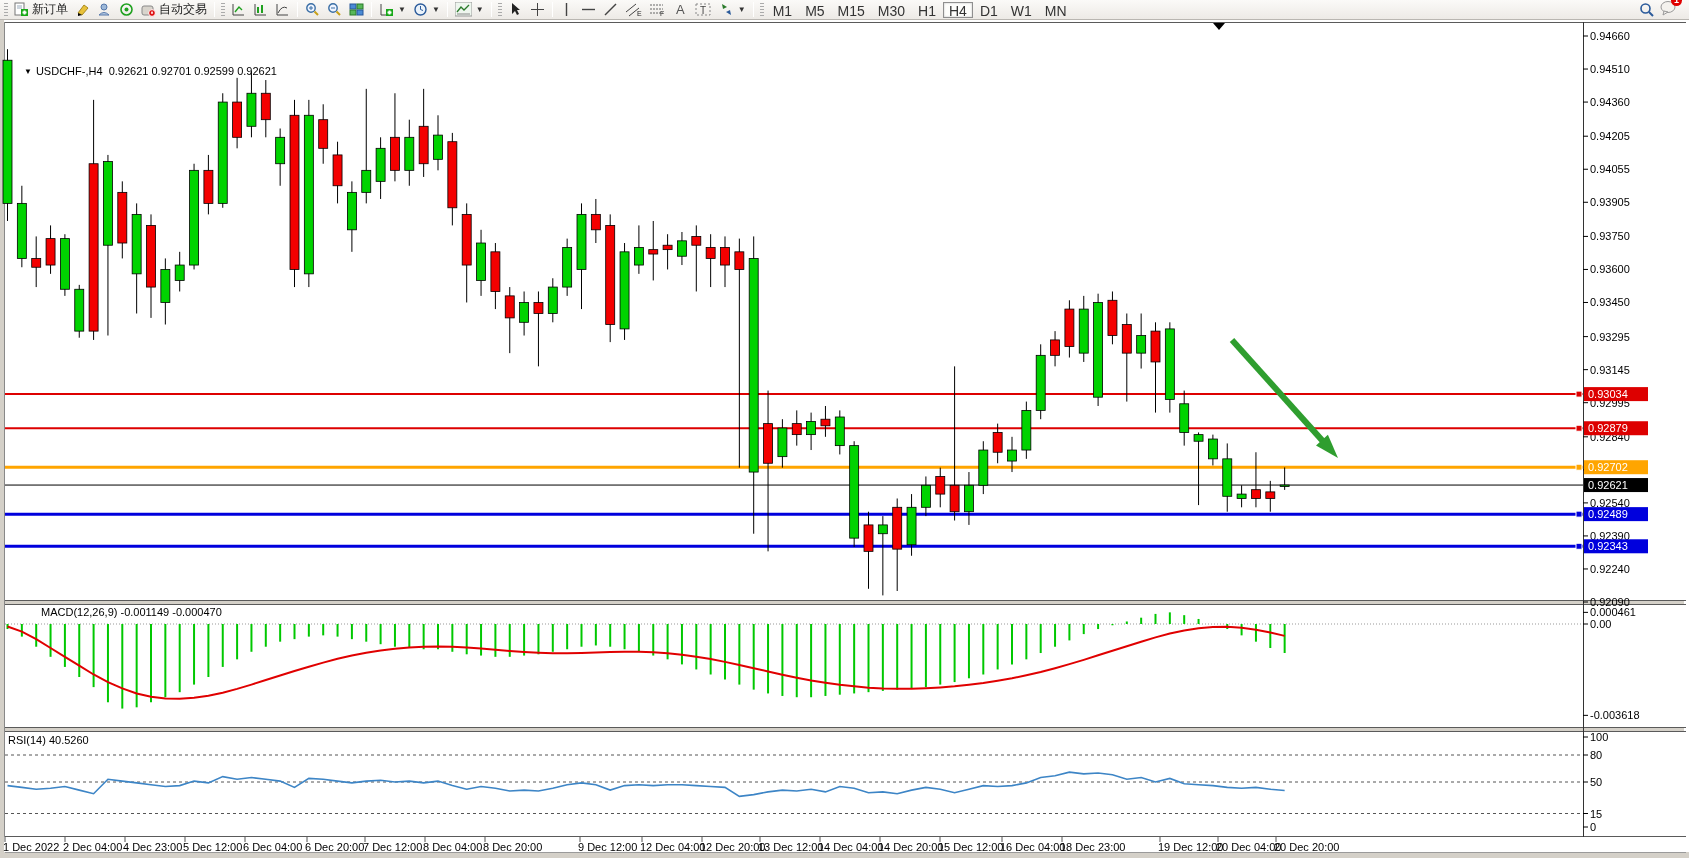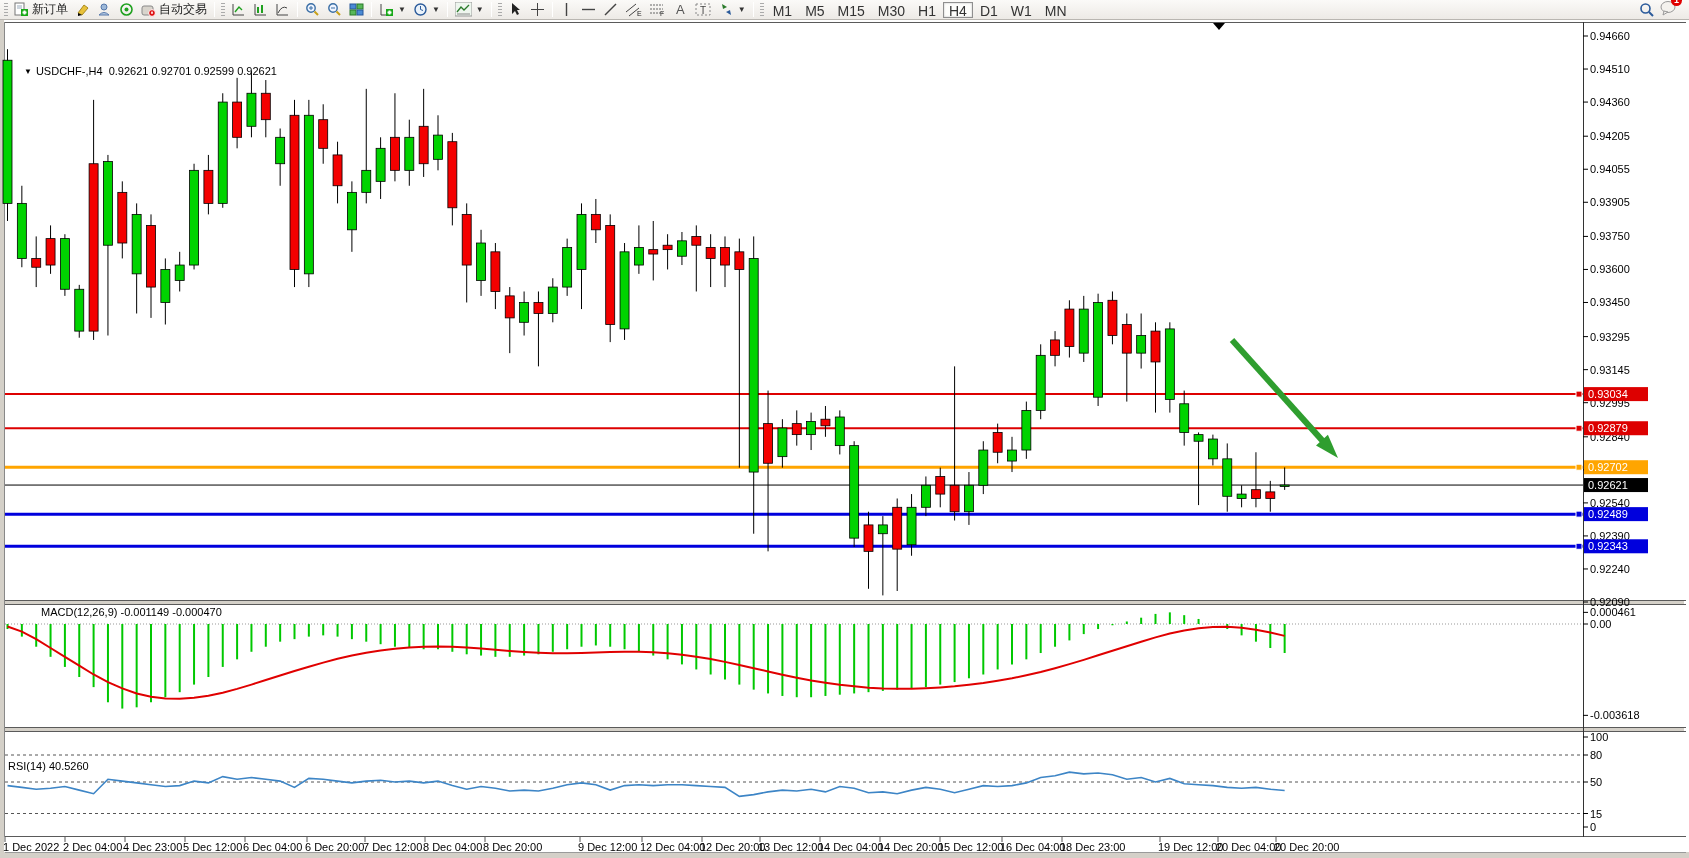--- a/index.html
+++ b/index.html
@@ -24,21 +24,21 @@
   .spacer{flex:1;}
   .badge{position:absolute;top:-4px;right:-5px;background:#e00000;color:#fff;
     border-radius:7px;font-size:9px;line-height:11px;min-width:11px;text-align:center;
     font-weight:bold;}
   .chatwrap{position:relative;margin-right:10px;}
   
   .olabel{position:absolute;z-index:4;font-size:11px;color:#000;white-space:pre;}
   #chartTitle{left:24px;top:25px;margin-top:40px;}
   #chartTitle .tri{font-size:8px;vertical-align:1px;margin-right:4px;}
   #macdLabel{left:8px;top:606px;padding-left:33px;}
-  #rsiLabel{left:8px;top:760px;}
+  #rsiLabel{left:8px;top:734px;}
   svg text{font-family:"Liberation Sans",sans-serif;}
 </style>
 </head>
 <body>
 
 <div class="app">
 
   <div class="toolbar">
     <span class="grip"></span>
 

